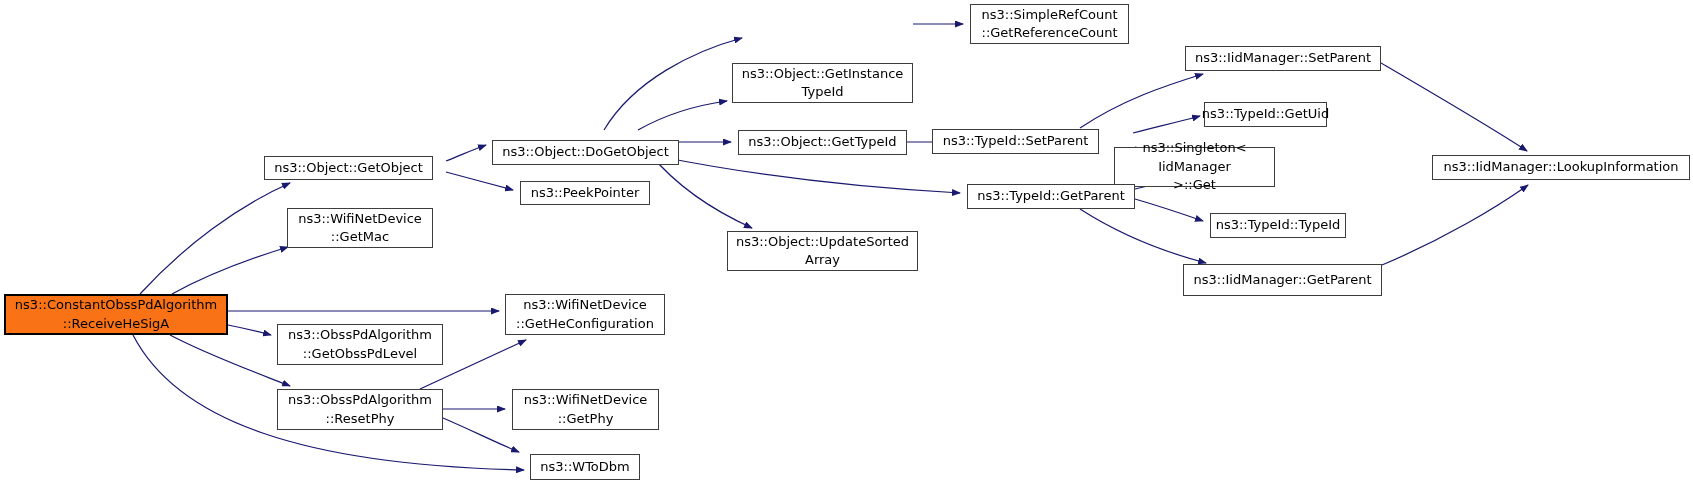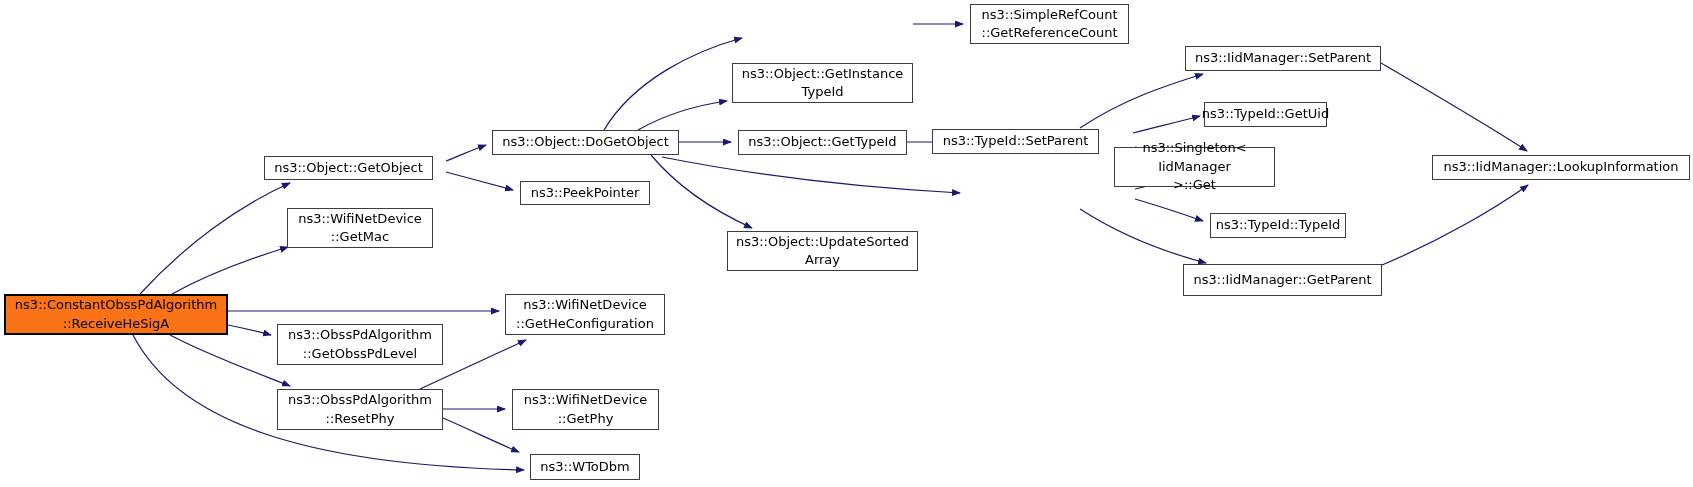--- a/index.html
+++ b/index.html
@@ -68,31 +68,32 @@
       <path d="M443,418 C471,430 497,443 519,452" marker-end="url(#arrow)"></path>
     </g>
   </svg>
 
   <div class="node main" style="left:4px;top:294px;width:224px;height:41px">ns3::ConstantObssPdAlgorithm
 ::ReceiveHeSigA</div>
   <div class="node" style="left:264px;top:156px;width:169px;height:24px">ns3::Object::GetObject</div>
   <div class="node" style="left:287px;top:208px;width:146px;height:40px">ns3::WifiNetDevice
 ::GetMac</div>
   <div class="node" style="left:520px;top:181px;width:130px;height:24px">ns3::PeekPointer</div>
-  <div class="node" style="left:492px;top:130px;width:187px;height:25px">ns3::Object::DoGetObject</div>
+  <div class="node" style="left:492px;top:140px;width:187px;height:25px">ns3::Object::DoGetObject</div>
   <div class="node" style="left:970px;top:4px;width:159px;height:40px">ns3::SimpleRefCount
 ::GetReferenceCount</div>
   <div class="node" style="left:732px;top:63px;width:181px;height:40px">ns3::Object::GetInstance
 TypeId</div>
   <div class="node" style="left:738px;top:130px;width:169px;height:25px">ns3::Object::GetTypeId</div>
   <div class="node" style="left:932px;top:129px;width:167px;height:25px">ns3::TypeId::SetParent</div>
   <div class="node" style="left:1185px;top:46px;width:196px;height:25px">ns3::IidManager::SetParent</div>
   <div class="node" style="left:1204px;top:102px;width:123px;height:25px">ns3::TypeId::GetUid</div>
   <div class="node" style="left:1114px;top:147px;width:161px;height:40px">ns3::Singleton&lt; IidManager
 &gt;::Get</div>
+  <div class="node" style="left:967px;top:184px;width:168px;height:25px">ns3::TypeId::GetParent</div>
   <div class="node" style="left:1210px;top:213px;width:136px;height:25px">ns3::TypeId::TypeId</div>
   <div class="node" style="left:1183px;top:264px;width:199px;height:32px">ns3::IidManager::GetParent</div>
   <div class="node" style="left:1432px;top:155px;width:258px;height:25px">ns3::IidManager::LookupInformation</div>
   <div class="node" style="left:727px;top:231px;width:191px;height:40px">ns3::Object::UpdateSorted
 Array</div>
   <div class="node" style="left:505px;top:294px;width:160px;height:41px">ns3::WifiNetDevice
 ::GetHeConfiguration</div>
   <div class="node" style="left:277px;top:324px;width:166px;height:41px">ns3::ObssPdAlgorithm
 ::GetObssPdLevel</div>
   <div class="node" style="left:277px;top:389px;width:166px;height:41px">ns3::ObssPdAlgorithm

